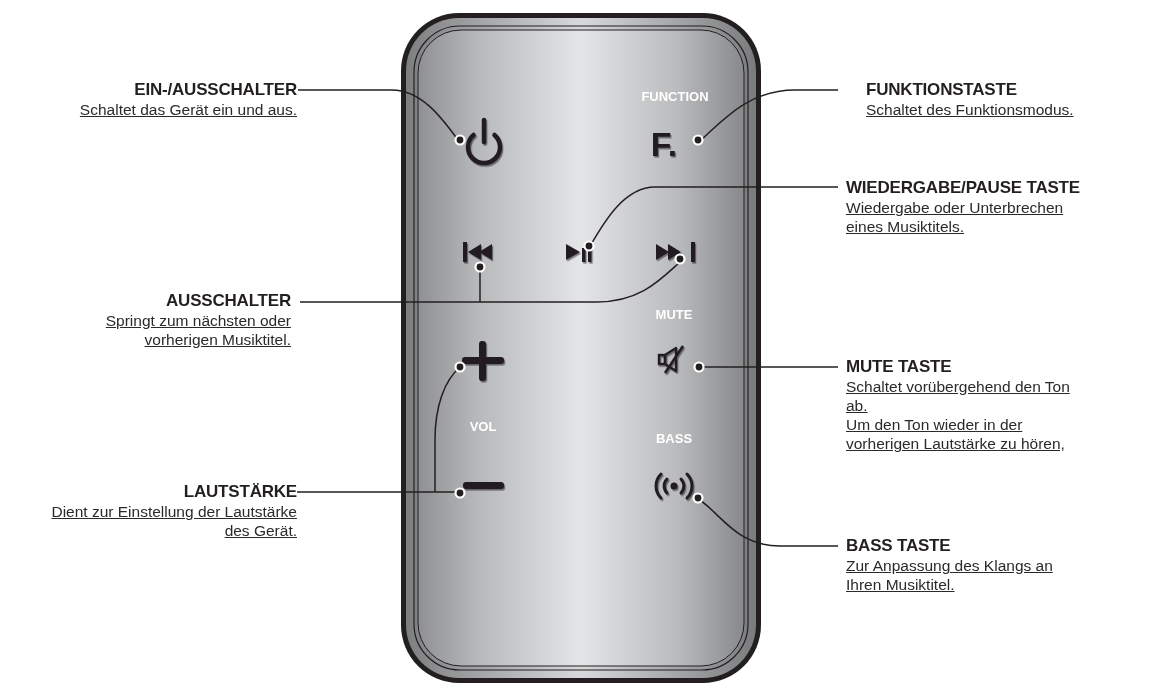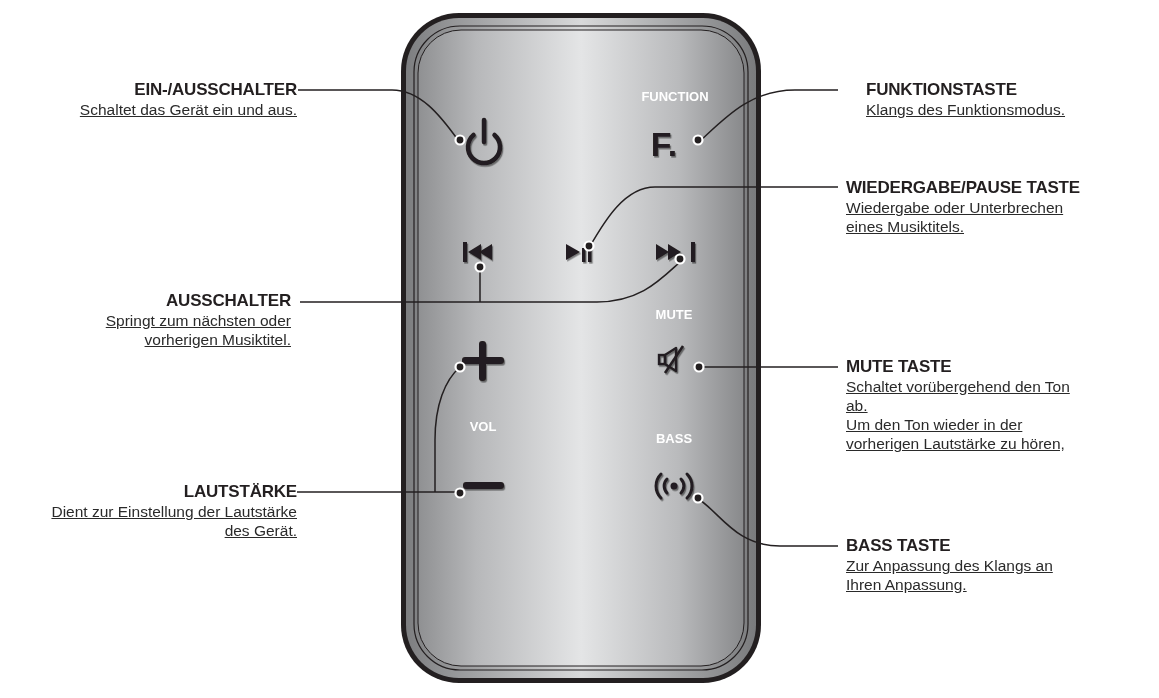--- a/index.html
+++ b/index.html
@@ -155,34 +155,34 @@
 </div>
 
 <div class="callout left" style="right:862px; top:482px;">
   <div class="title">LAUTSTÄRKE</div>
   <div class="desc">Dient zur Einstellung der Lautstärke</div>
   <div class="desc">des Gerät.</div>
 </div>
 
 <div class="callout right" style="left:846px; top:80px;margin-left:20px;">
   <div class="title">FUNKTIONSTASTE</div>
-  <div class="desc">Klangs des Funktionsmodus.</div>
+  <div class="desc">Schaltet des Funktionsmodus.</div>
 </div>
 
 <div class="callout right" style="left:846px; top:178px;">
   <div class="title">WIEDERGABE/PAUSE TASTE</div>
   <div class="desc">Wiedergabe oder Unterbrechen</div>
   <div class="desc">eines Musiktitels.</div>
 </div>
 
 <div class="callout right" style="left:846px; top:357px;">
   <div class="title">MUTE TASTE</div>
   <div class="desc">Schaltet vorübergehend den Ton</div>
   <div class="desc">ab.</div>
   <div class="desc">Um den Ton wieder in der</div>
   <div class="desc">vorherigen Lautstärke zu hören,</div>
 </div>
 
 <div class="callout right" style="left:846px; top:536px;">
   <div class="title">BASS TASTE</div>
   <div class="desc">Zur Anpassung des Klangs an</div>
-  <div class="desc">Ihren Anpassung.</div>
+  <div class="desc">Ihren Musiktitel.</div>
 </div>
 
 </body></html>

